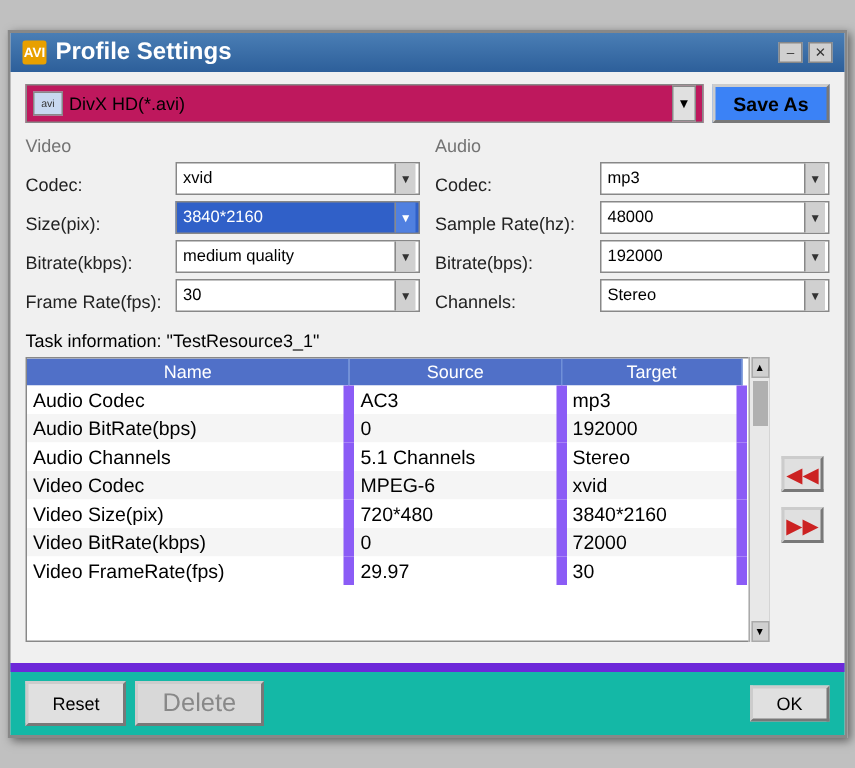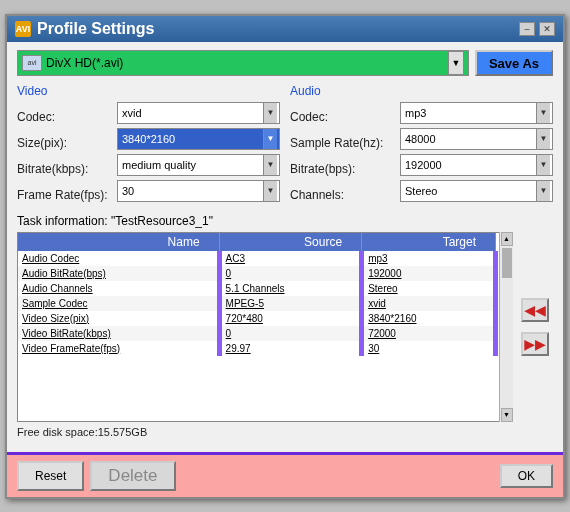--- a/index.html
+++ b/index.html
@@ -71,21 +71,21 @@
     .profile-row {
       display: flex;
       align-items: center;
       gap: 6px;
       margin-bottom: 8px;
     }
     .profile-select-wrapper {
       flex: 1;
       display: flex;
       align-items: center;
-      background: #22c55e;
+      background: #be185d;
       border: 1px solid #888;
       height: 26px;
       padding: 0 4px;
       gap: 4px;
       justify-content: flex-end;
     }
     .profile-icon {
       width: 20px;
       height: 16px;
       background: #c8d8f0;
@@ -125,21 +125,21 @@
       gap: 10px;
       margin-bottom: 8px;
     }
     .col {
       flex: 1;
     }
     .section-label {
       font-size: 12px;
       font-weight: normal;
       margin-bottom: 4px;
-      color: #1d4ed8;
+      color: #737373;
     }
     .field-row {
       display: flex;
       align-items: flex-end;
       margin-bottom: 4px;
     }
     .field-label {
       width: 100px;
       font-size: 12px;
       color: #222;
@@ -200,36 +200,35 @@
     table {
       width: 100%;
       border-collapse: collapse;
     }
     thead tr {
       background: #5070c8;
       color: white;
     }
     thead th {
       padding: 2px 19px;
-      text-align: right;
+      text-align: center;
       font-weight: normal;
       font-size: 12px;
       border-right: 1px solid #7090d8;
     }
     tbody tr:nth-child(odd) {
       background: white;
     }
     tbody tr:nth-child(even) {
       background: #f5f5f5;
     }
     tbody td {
       padding: 2px 4px;
-      font-size: 10px;
-      border-right: 5px solid #8b5cf6;
-      text-decoration: underline;
+      font-size: 13px;
+      border-right: 7px solid #8b5cf6;
     }
     .scrollbar {
       position: absolute;
       right: 0;
       top: 0;
       width: 14px;
       height: 100%;
       background: #e8e8e8;
       border-left: 1px solid #aaa;
       display: flex;
@@ -281,22 +280,22 @@
     .free-disk {
       font-size: 11px;
       margin-top: 4px;
       color: #222;
     }
     .bottom-bar {
       display: flex;
       justify-content: space-between;
       align-items: center;
       padding: 6px 10px;
-      border-top: 3px solid #6d28d9;
-      background: #fca5a5;
+      border-top: 6px solid #6d28d9;
+      background: #14b8a6;
     }
     .bottom-left {
       display: flex;
       gap: 6px;
     }
     .bottom-right {
       display: flex;
       gap: 6px;
     }
     .btn-normal {
@@ -450,22 +449,22 @@
                     <td>Audio BitRate(bps)</td>
                     <td>0</td>
                     <td>192000</td>
                   </tr>
                   <tr>
                     <td>Audio Channels</td>
                     <td>5.1 Channels</td>
                     <td>Stereo</td>
                   </tr>
                   <tr>
-                    <td>Sample Codec</td>
-                    <td>MPEG-5</td>
+                    <td>Video Codec</td>
+                    <td>MPEG-6</td>
                     <td>xvid</td>
                   </tr>
                   <tr>
                     <td>Video Size(pix)</td>
                     <td>720*480</td>
                     <td>3840*2160</td>
                   </tr>
                   <tr>
                     <td>Video BitRate(kbps)</td>
                     <td>0</td>
@@ -485,21 +484,20 @@
             <div class="scroll-thumb"></div>
             <div class="scroll-down">▼</div>
           </div>
         </div>
 
         <div style="display:flex; flex-direction:column; justify-content:center; align-items:center; width:36px; gap:10px; margin-left:4px;">
           <button class="nav-btn">◀◀</button>
           <button class="nav-btn">▶▶</button>
         </div>
       </div>
-      <div class="free-disk">Free disk space:15.575GB</div>
     </div>
   </div>
 
   <div class="bottom-bar">
     <div class="bottom-left">
       <button class="btn-normal">Reset</button>
       <button class="btn-disabled">Delete</button>
     </div>
     <div class="bottom-right">
       <button class="btn-ok">OK</button>

